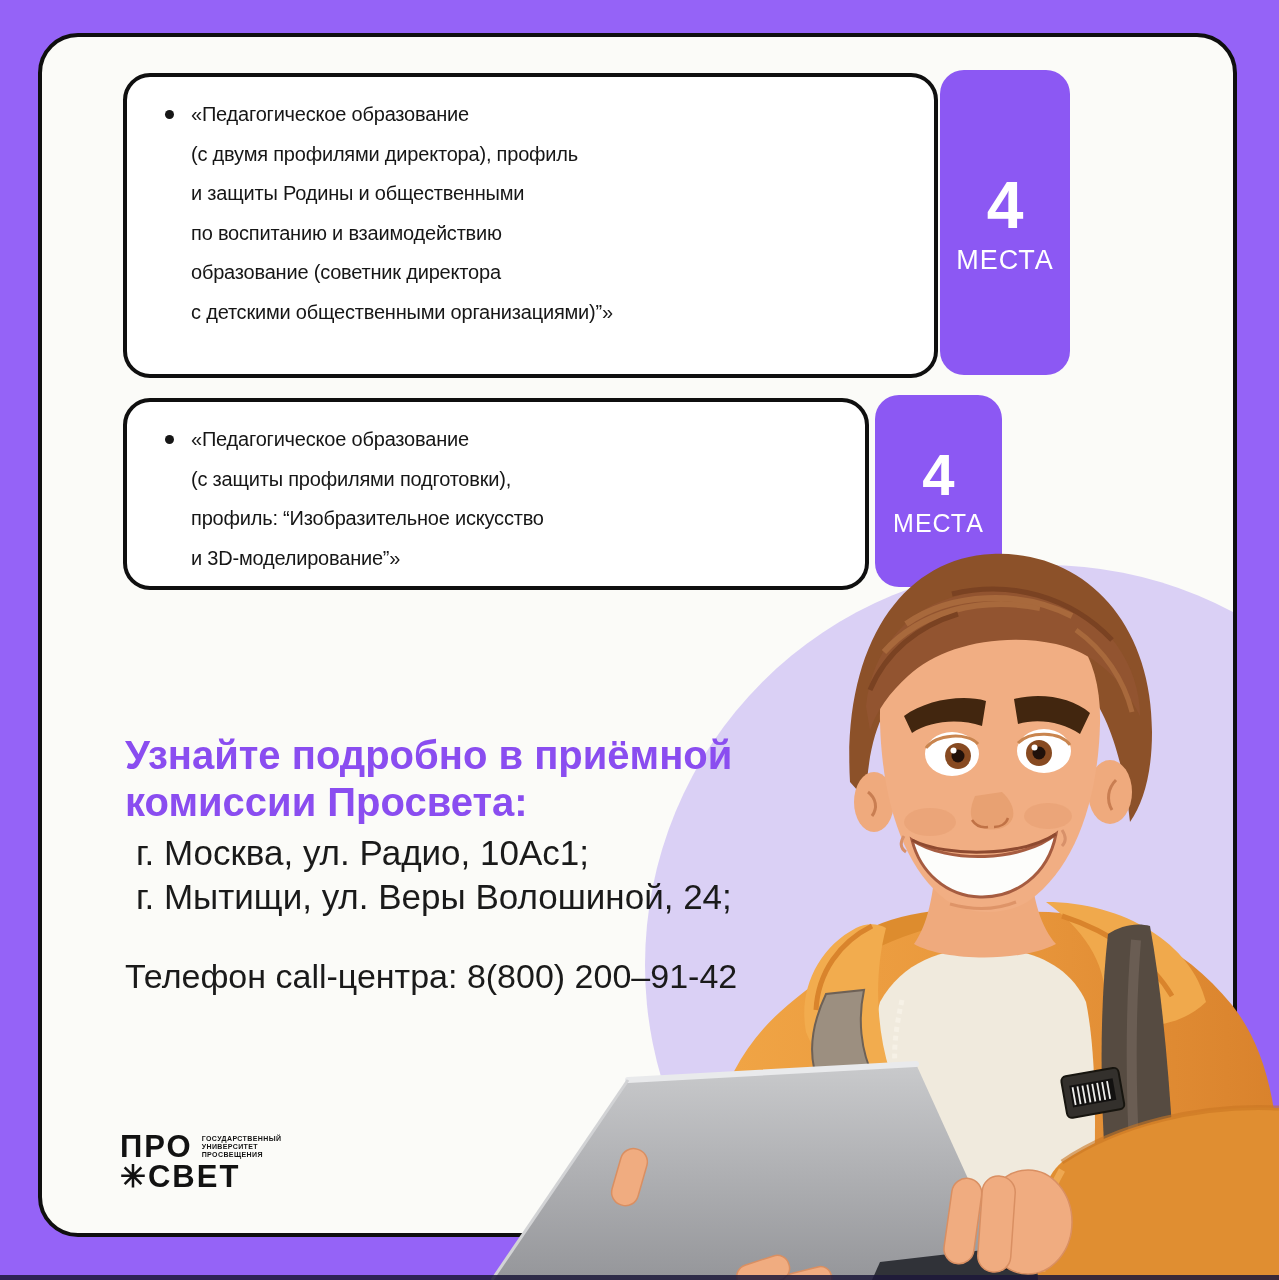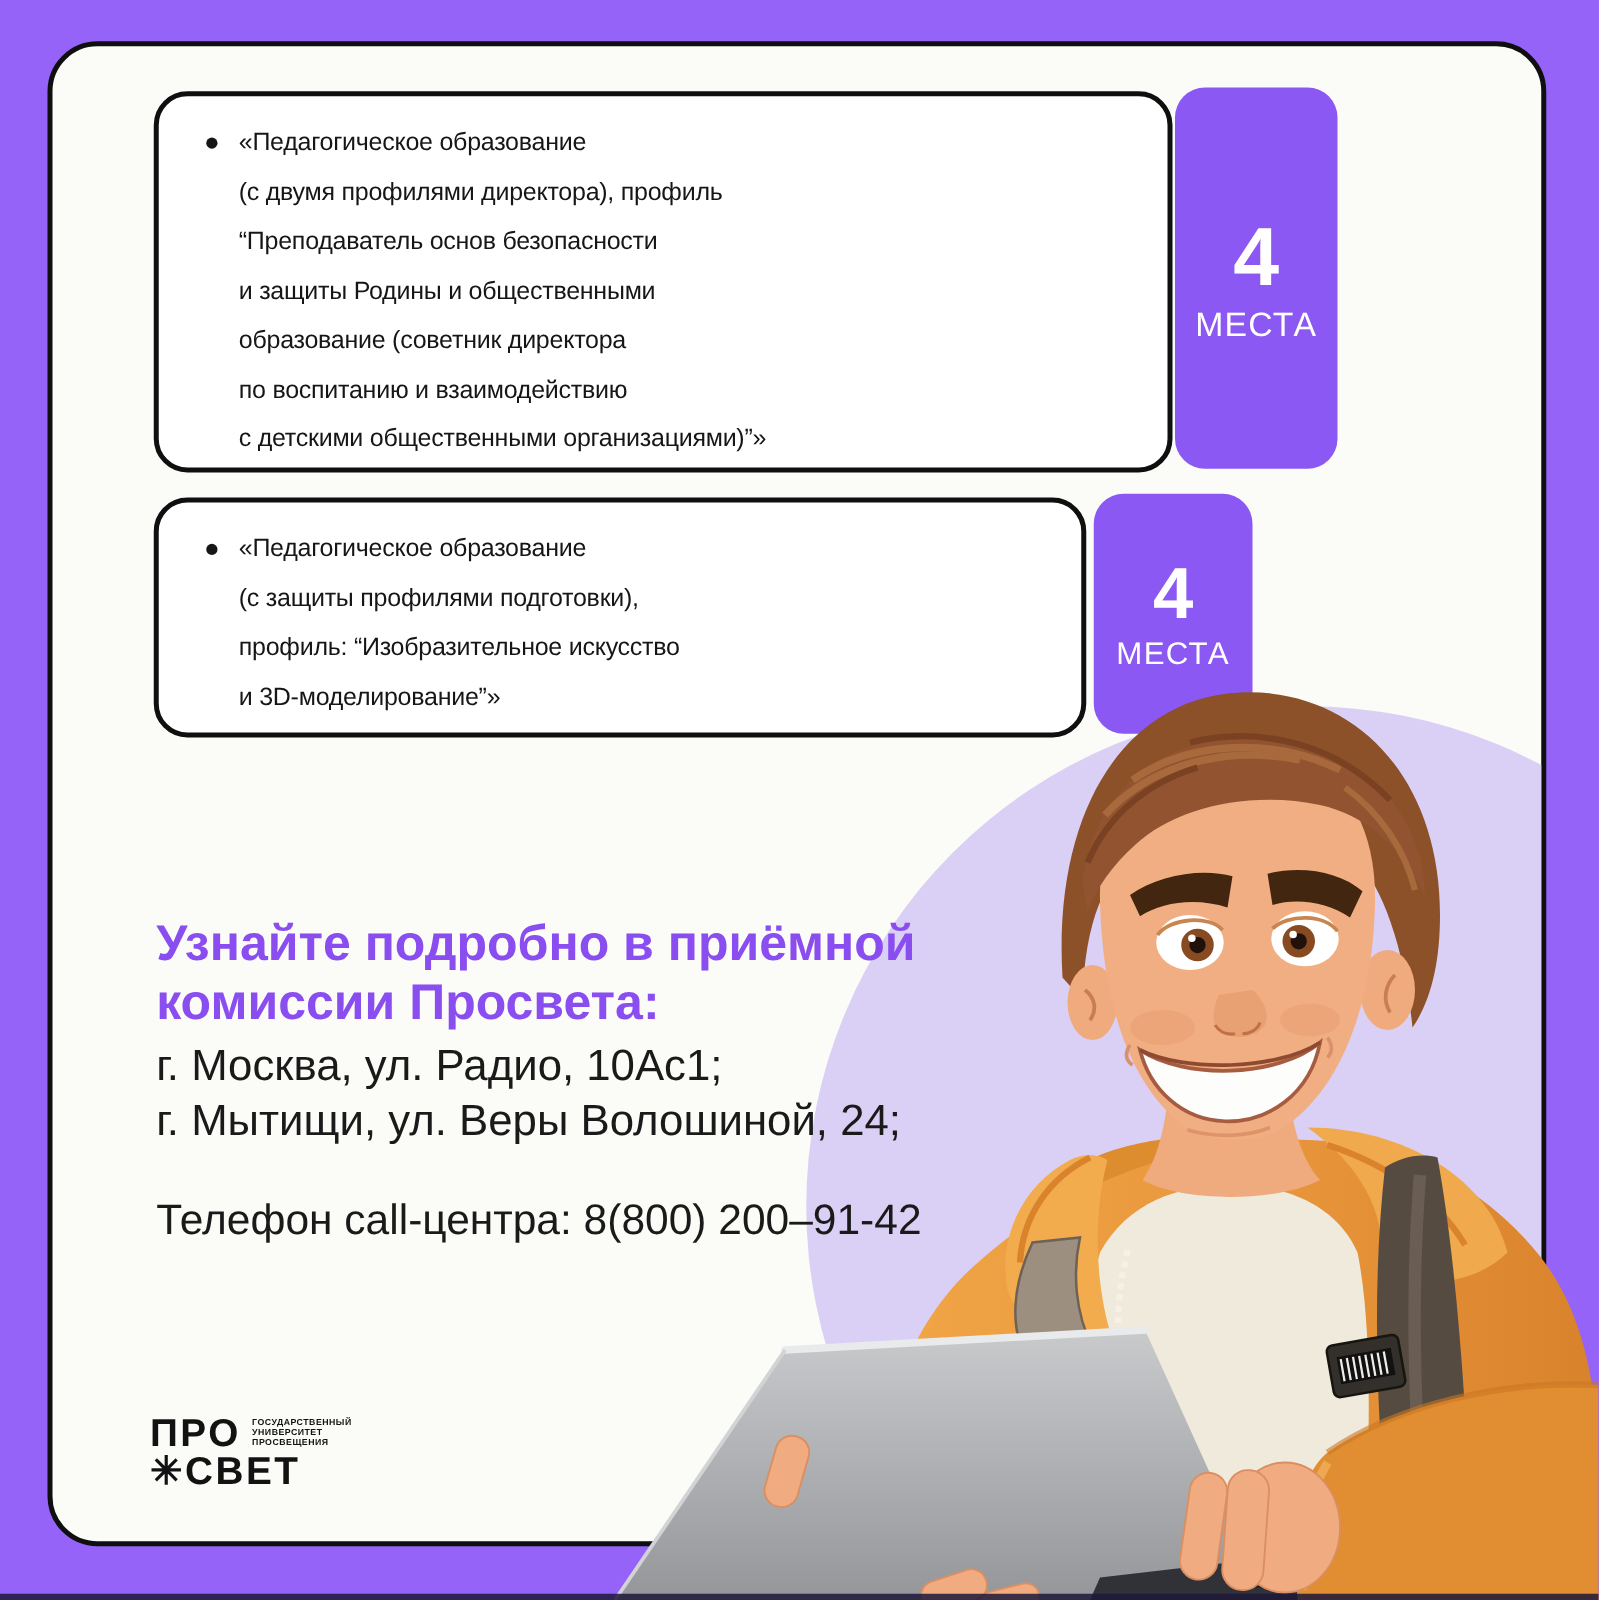--- a/index.html
+++ b/index.html
@@ -32,21 +32,21 @@
   .badge1{left:898px;top:33px;width:130px;height:305px;}
   .badge2{left:833px;top:358px;width:127px;height:192px;}
   .badge-count{font-weight:800;font-size:66px;line-height:1;}
   .badge2 .badge-count{font-size:58px;}
   .badge-label{font-weight:400;font-size:27px;line-height:1;margin-top:9px;letter-spacing:1px;}
   .badge2 .badge-label{font-size:25px;margin-top:7px;}
 
   
   .contact{position:absolute;left:83px;top:695px;width:740px;}
   .contact-heading{font-weight:800;font-size:40px;line-height:47px;color:#8A4DF0;}
-  .contact-address{margin-top:5px;}
+  .contact-address{margin-top:5px;margin-left:11px;}
   .contact-line{font-size:35px;line-height:44px;color:#1A1A1A;}
   .contact-phone{margin-top:35px;font-size:34px;line-height:44px;color:#1A1A1A;}
 
   
   .logo{position:absolute;left:78px;top:1095px;color:#121212;}
   .logo-row1{display:flex;align-items:flex-start;}
   .logo-big{font-weight:900;font-size:31px;line-height:30px;letter-spacing:2px;}
   .logo-sub{margin:3px 0 0 9px;}
   .logo-subline{font-weight:700;font-size:7px;line-height:8px;letter-spacing:0.4px;}
   .logo-row2{display:flex;align-items:center;}
@@ -65,24 +65,23 @@
 
   <div class="card">
 
     <div class="circle"></div>
 
     <div class="pbox pbox1">
       <span class="bullet"></span>
       <div class="plines">
         <div class="pline">«Педагогическое образование</div>
         <div class="pline">(с двумя профилями директора), профиль</div>
-        <div class="pline">“Преподаватель основ безопасности</div>
         <div class="pline">и защиты Родины и общественными</div>
+        <div class="pline">по воспитанию и взаимодействию</div>
         <div class="pline">образование (советник директора</div>
-        <div class="pline">по воспитанию и взаимодействию</div>
         <div class="pline">с детскими общественными организациями)”»</div>
       </div>
     </div>
 
     <div class="badge badge1">
       <div class="badge-count">4</div>
       <div class="badge-label">МЕСТА</div>
     </div>
 
     <div class="pbox pbox2">

